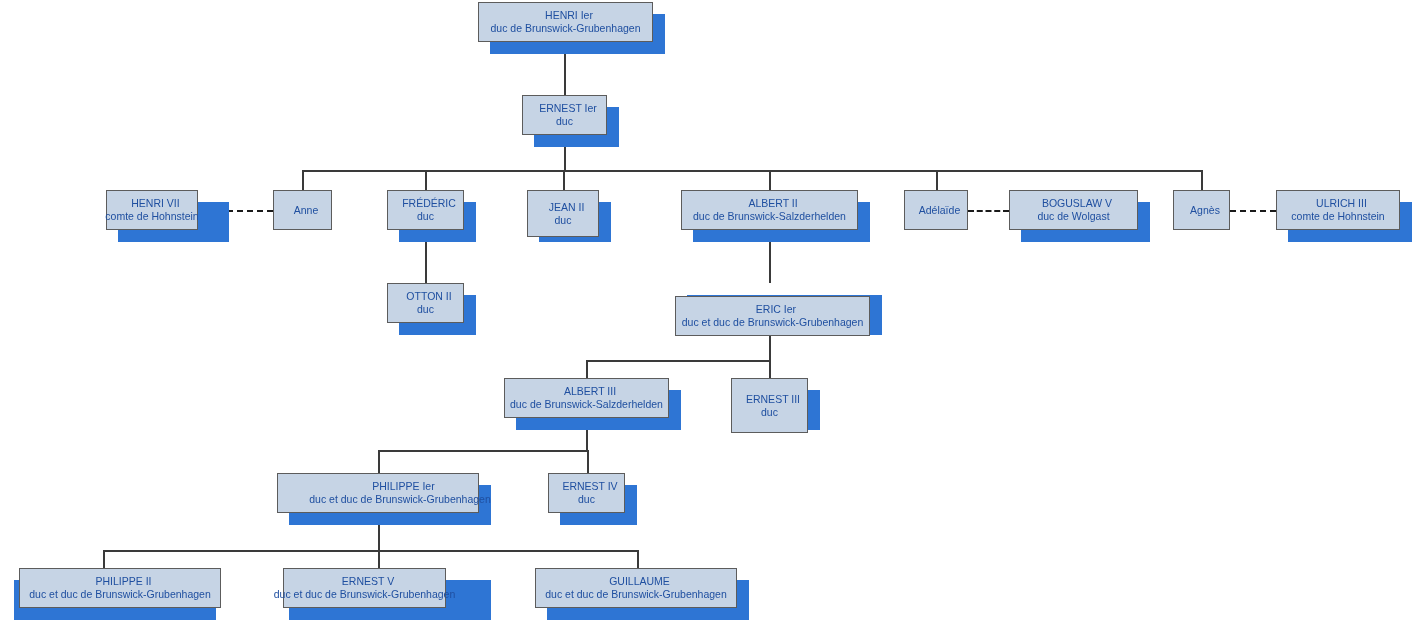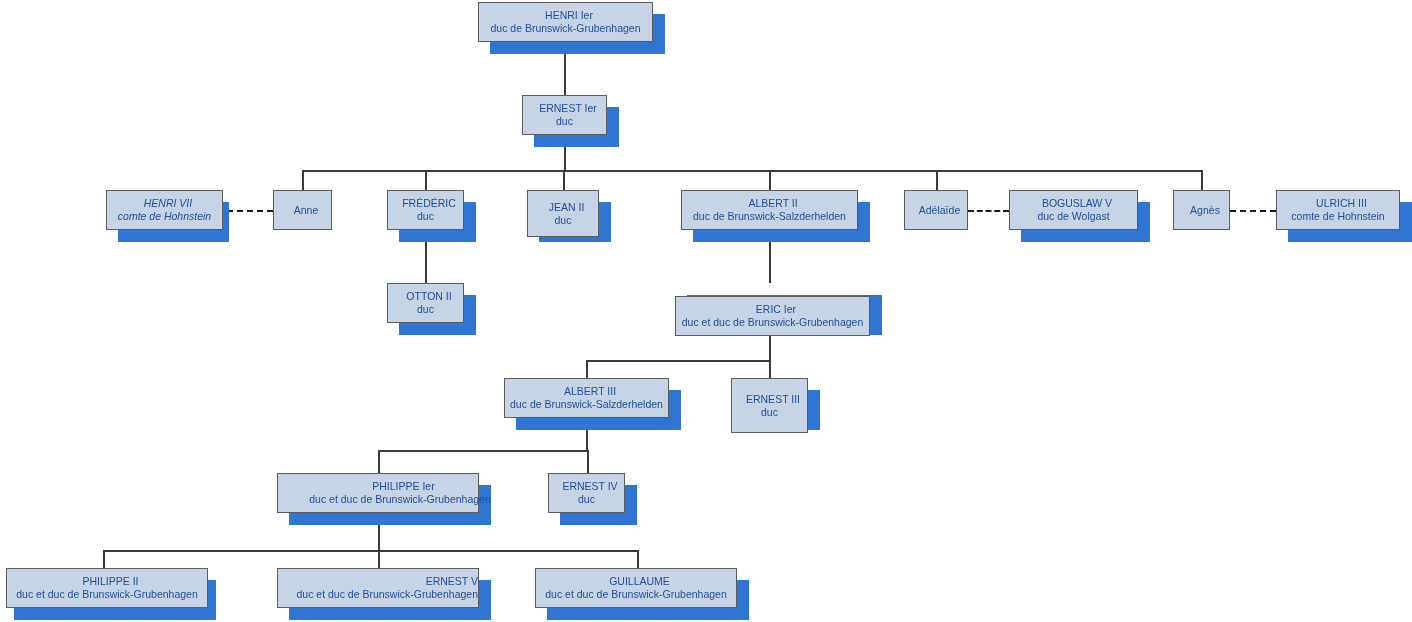--- a/index.html
+++ b/index.html
@@ -106,21 +106,21 @@
     <div class="shadow" style="left: 289px; top: 580px; width: 202px; height: 40px;"></div>
     <div class="shadow" style="left: 547px; top: 580px; width: 202px; height: 40px;"></div>
     <div class="node" style="left: 478px; top: 2px; width: 175px; height: 40px;">
       <div class="nm">HENRI Ier</div>
       <div class="ti">duc de Brunswick-Grubenhagen</div>
     </div>
     <div class="node" style="left: 522px; top: 95px; width: 85px; height: 40px;">
       <div class="nm">ERNEST Ier</div>
       <div class="ti">duc</div>
     </div>
-    <div class="node" style="left: 106px; top: 190px; width: 117px; height: 40px; font-style: italic;">
+    <div class="node" style="left: 106px; top: 190px; width: 92px; height: 40px;">
       <div class="nm">HENRI VII</div>
       <div class="ti">comte de Hohnstein</div>
     </div>
     <div class="node" style="left: 273px; top: 190px; width: 59px; height: 40px;">
       <div class="nm">Anne</div>
     </div>
     <div class="node" style="left: 387px; top: 190px; width: 77px; height: 40px;">
       <div class="nm">FRÉDÉRIC</div>
       <div class="ti">duc</div>
     </div>
@@ -163,25 +163,25 @@
       <div class="ti">duc</div>
     </div>
     <div class="node" style="left: 277px; top: 473px; width: 202px; height: 40px; padding-left: 44px;">
       <div class="nm">PHILIPPE Ier</div>
       <div class="ti">duc et duc de Brunswick-Grubenhagen</div>
     </div>
     <div class="node" style="left: 548px; top: 473px; width: 77px; height: 40px;">
       <div class="nm">ERNEST IV</div>
       <div class="ti">duc</div>
     </div>
-    <div class="node" style="left: 6px; top: 568px; width: 202px; height: 40px;">
+    <div class="node" style="left: 19px; top: 568px; width: 202px; height: 40px;">
       <div class="nm">PHILIPPE II</div>
       <div class="ti">duc et duc de Brunswick-Grubenhagen</div>
     </div>
-    <div class="node" style="left: 277px; top: 568px; width: 202px; height: 40px; align-items: flex-end;">
+    <div class="node" style="left: 283px; top: 568px; width: 163px; height: 40px;">
       <div class="nm">ERNEST V</div>
       <div class="ti">duc et duc de Brunswick-Grubenhagen</div>
     </div>
     <div class="node" style="left: 535px; top: 568px; width: 202px; height: 40px;">
       <div class="nm">GUILLAUME</div>
       <div class="ti">duc et duc de Brunswick-Grubenhagen</div>
     </div>
   </div>
 
 </body></html>

